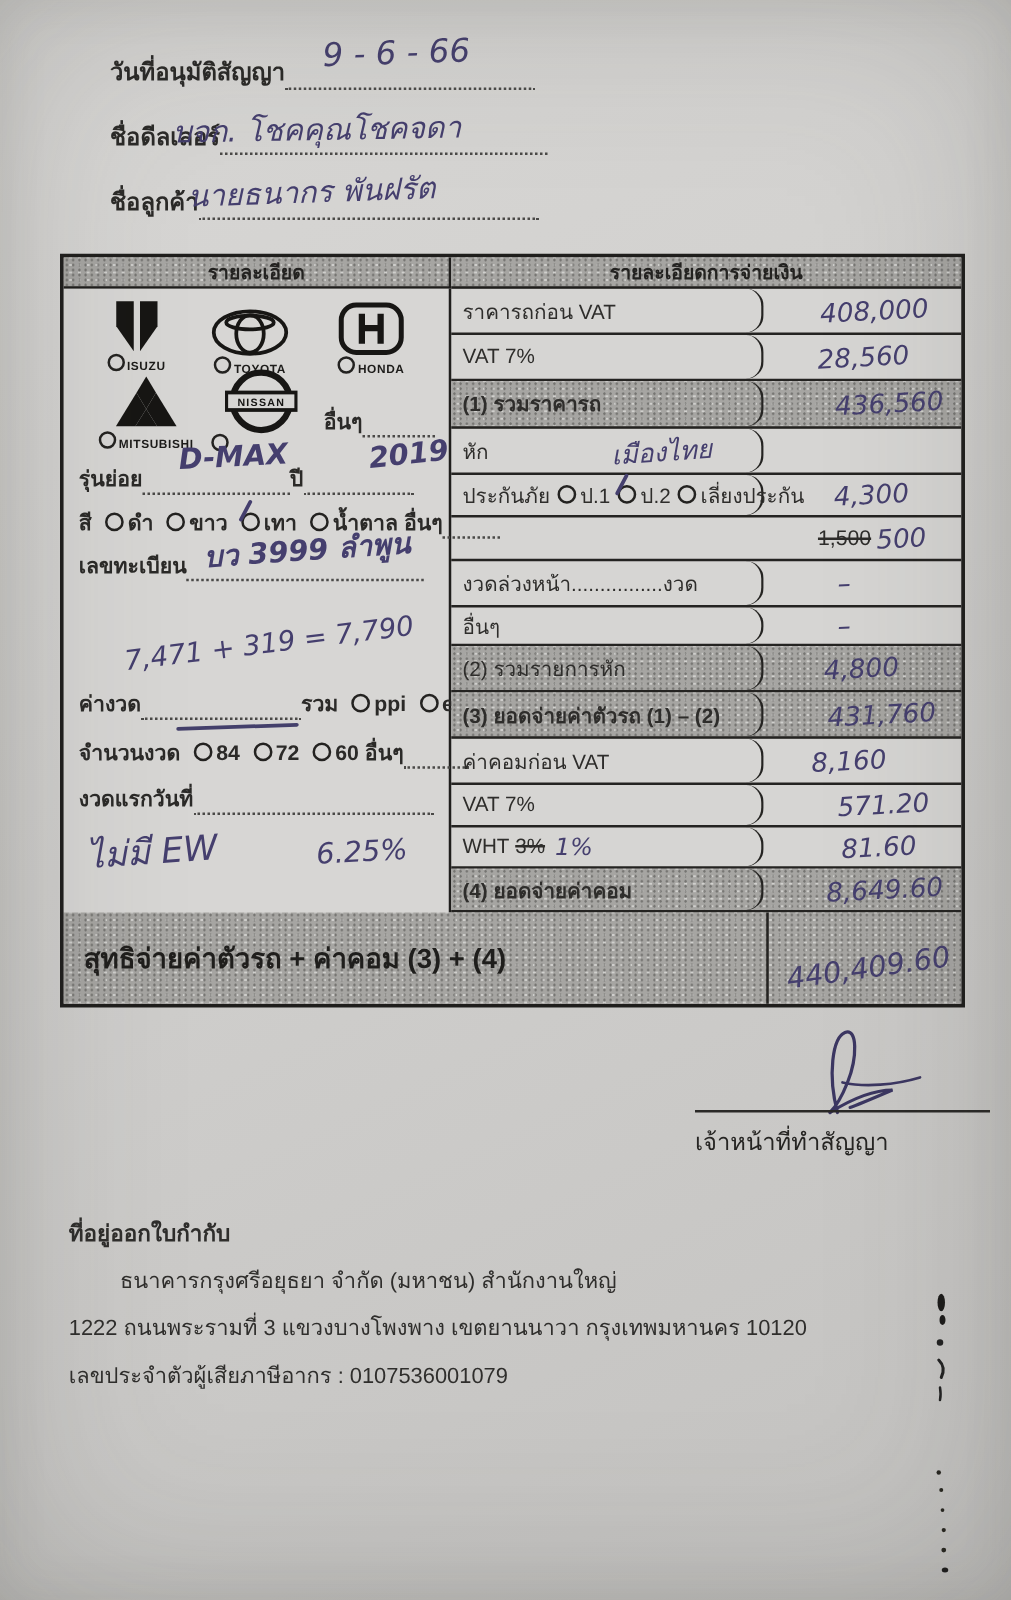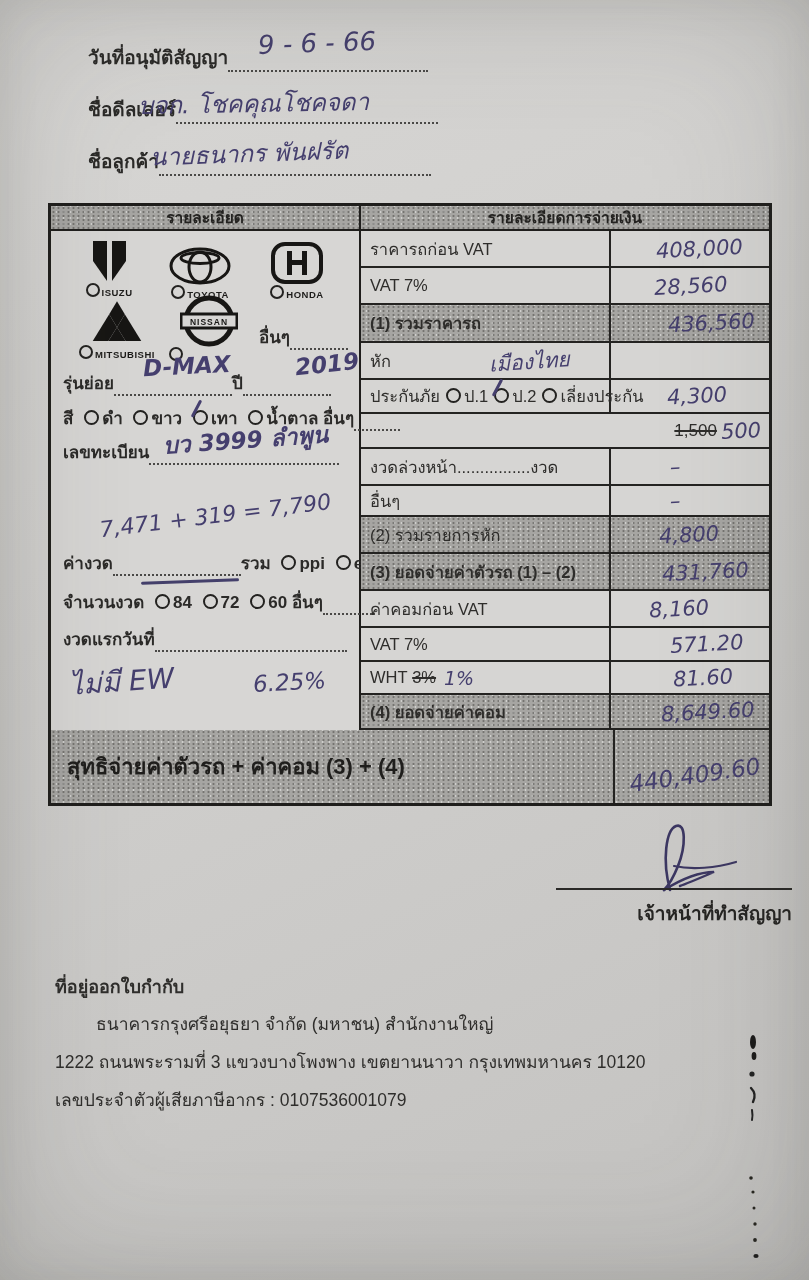--- a/index.html
+++ b/index.html
@@ -14,21 +14,21 @@
   .lbl{font-size:19px;font-weight:bold;color:#2b2a28;}
   .dots{display:inline-block;border-bottom:2px dotted #4a4947;height:20px;vertical-align:bottom;}
   .hw{font-family:"DejaVu Sans",sans-serif;font-style:italic;color:#453f6e;white-space:nowrap;}
   .fieldrow{position:absolute;left:88px;white-space:nowrap;}
   
   .tbl{position:absolute;left:48px;top:203px;width:718px;height:597px;border:3px solid #1f1e1c;box-sizing:content-box;background:#d6d5d3;}
   .shade{background-color:#a6a5a2;background-image:radial-gradient(rgba(35,34,32,.38) 1px,transparent 1.3px),radial-gradient(rgba(250,250,248,.5) 1px,transparent 1.2px);background-size:5px 4px,7px 6px;background-position:0 0,2px 3px;}
   .hcell{position:absolute;top:0;height:25px;display:flex;align-items:center;justify-content:center;font-size:15.5px;font-weight:bold;color:#232220;border-bottom:2px solid #1f1e1c;box-sizing:border-box;}
   .leftcell{position:absolute;left:0;top:25px;width:310px;height:499px;border-right:2px solid #1f1e1c;box-sizing:border-box;background:#d7d6d4;}
   .prow{position:absolute;left:310px;width:408px;box-sizing:border-box;border-bottom:2px solid #242321;}
-  .plabel{position:absolute;left:0;top:0;bottom:0;width:250px;border-right:2px solid #242321;box-sizing:border-box;display:flex;align-items:center;padding-left:9px;font-size:16.5px;white-space:nowrap;}
+  .plabel{position:absolute;left:0;top:0;bottom:0;width:250px;border-right:2px solid #242321;box-sizing:border-box;display:flex;align-items:center;padding-left:9px;font-size:16.5px;white-space:nowrap;border-radius:14px;}
   .pvalue{position:absolute;left:250px;top:0;bottom:0;right:0;display:flex;align-items:center;justify-content:flex-end;font-size:21px;}
   .pvalue .hw{transform:rotate(-3deg);}
   .circle{display:inline-block;width:11px;height:11px;border:2px solid #232220;border-radius:50%;margin:0 3px 0 6px;vertical-align:-1px;background:transparent;}
   .opt{position:relative;display:inline-block;}
   .slash{position:absolute;left:8px;top:-5px;width:2.5px;height:19px;background:#453f6e;transform:rotate(28deg);border-radius:2px;}
   .struck{text-decoration:line-through;text-decoration-thickness:2px;}
   .brand{position:absolute;text-align:center;}
   .brandname{font-size:9.5px;font-weight:bold;letter-spacing:.5px;color:#1d1c1a;white-space:nowrap;}
   .bcirc{display:inline-block;width:10px;height:10px;border:2px solid #232220;border-radius:50%;vertical-align:-1px;margin-right:2px;}
   .lline{position:absolute;white-space:nowrap;font-size:17px;font-weight:bold;color:#2b2a28;}
@@ -194,21 +194,21 @@
         <span>ประกันภัย</span>
         <span class="opt"><span class="circle"></span><span>ป.1</span></span>
         <span class="opt"><span class="circle"></span><span class="slash"></span><span>ป.2</span></span>
         <span class="opt"><span class="circle"></span><span>เลี่ยงประกัน</span></span>
       </div>
       <div class="pvalue" style="padding-right:42px;">
           <span class="hw">4,300</span>
         </div>
     </div>
     <div class="prow" style="top:208px;height:35px;">
-      <div class="pvalue" style="padding-right:8px;font-size:17px;">
+      <div class="pvalue" style="padding-right:28px;font-size:17px;">
         <span class="struck" style="margin-right:4px;">1,500</span>
         <span class="hw" style="font-size:21px;">500</span>
       </div>
     </div>
     <div class="prow" style="top:243px;height:37px;">
       <div class="plabel">
           <span>งวดล่วงหน้า................งวด</span>
         </div>
       <div class="pvalue" style="justify-content:center;padding-right:30px;">
           <span class="hw">–</span>
@@ -279,21 +279,21 @@
       <div class="hw abs" style="left:578px;top:32px;font-size:23px;transform:rotate(-8deg);">440,409.60</div>
     </div>
   </div>
 
   <svg class="abs" style="left:640px;top:820px;" width="110" height="80" viewBox="0 0 110 80">
     <path d="M30,70 C22,40 26,10 36,6 C46,2 46,26 38,46 C34,56 28,66 24,70" fill="none" stroke="#3c3762" stroke-width="2.6" stroke-linecap="round"></path>
     <path d="M24,70 C40,60 58,52 74,52 C60,58 46,64 40,66" fill="none" stroke="#3c3762" stroke-width="2.4" stroke-linecap="round"></path>
     <path d="M34,46 C52,50 76,48 96,42" fill="none" stroke="#3c3762" stroke-width="2.2" stroke-linecap="round"></path>
   </svg>
   <div class="abs" style="left:556px;top:888px;width:236px;border-top:2px solid #2a2927;"></div>
-  <div class="abs" style="left:556px;top:898px;width:236px;text-align:right;font-size:19px;font-weight:bold;color:#262523;">เจ้าหน้าที่ทำสัญญา</div>
+  <div class="abs" style="left:556px;top:898px;width:236px;text-align:left;font-size:19px;font-weight:normal;color:#262523;">เจ้าหน้าที่ทำสัญญา</div>
 
   <div class="footer-line" style="top:972px;font-weight:bold;font-size:18px;">ที่อยู่ออกใบกำกับ</div>
   <div class="footer-line" style="top:1010px;margin-left:41px;">ธนาคารกรุงศรีอยุธยา จำกัด (มหาชน) สำนักงานใหญ่</div>
   <div class="footer-line" style="top:1048px;">1222 ถนนพระรามที่ 3  แขวงบางโพงพาง  เขตยานนาวา  กรุงเทพมหานคร 10120</div>
   <div class="footer-line" style="top:1086px;">เลขประจำตัวผู้เสียภาษีอากร : 0107536001079</div>
 
   <svg class="abs" style="left:735px;top:1030px;" width="36" height="240" viewBox="0 0 36 240">
     <ellipse cx="18" cy="12" rx="3" ry="7" fill="#1c1b1a"></ellipse>
     <ellipse cx="19" cy="26" rx="2.4" ry="4" fill="#1c1b1a"></ellipse>
     <circle cx="17" cy="44" r="2.6" fill="#222"></circle>

